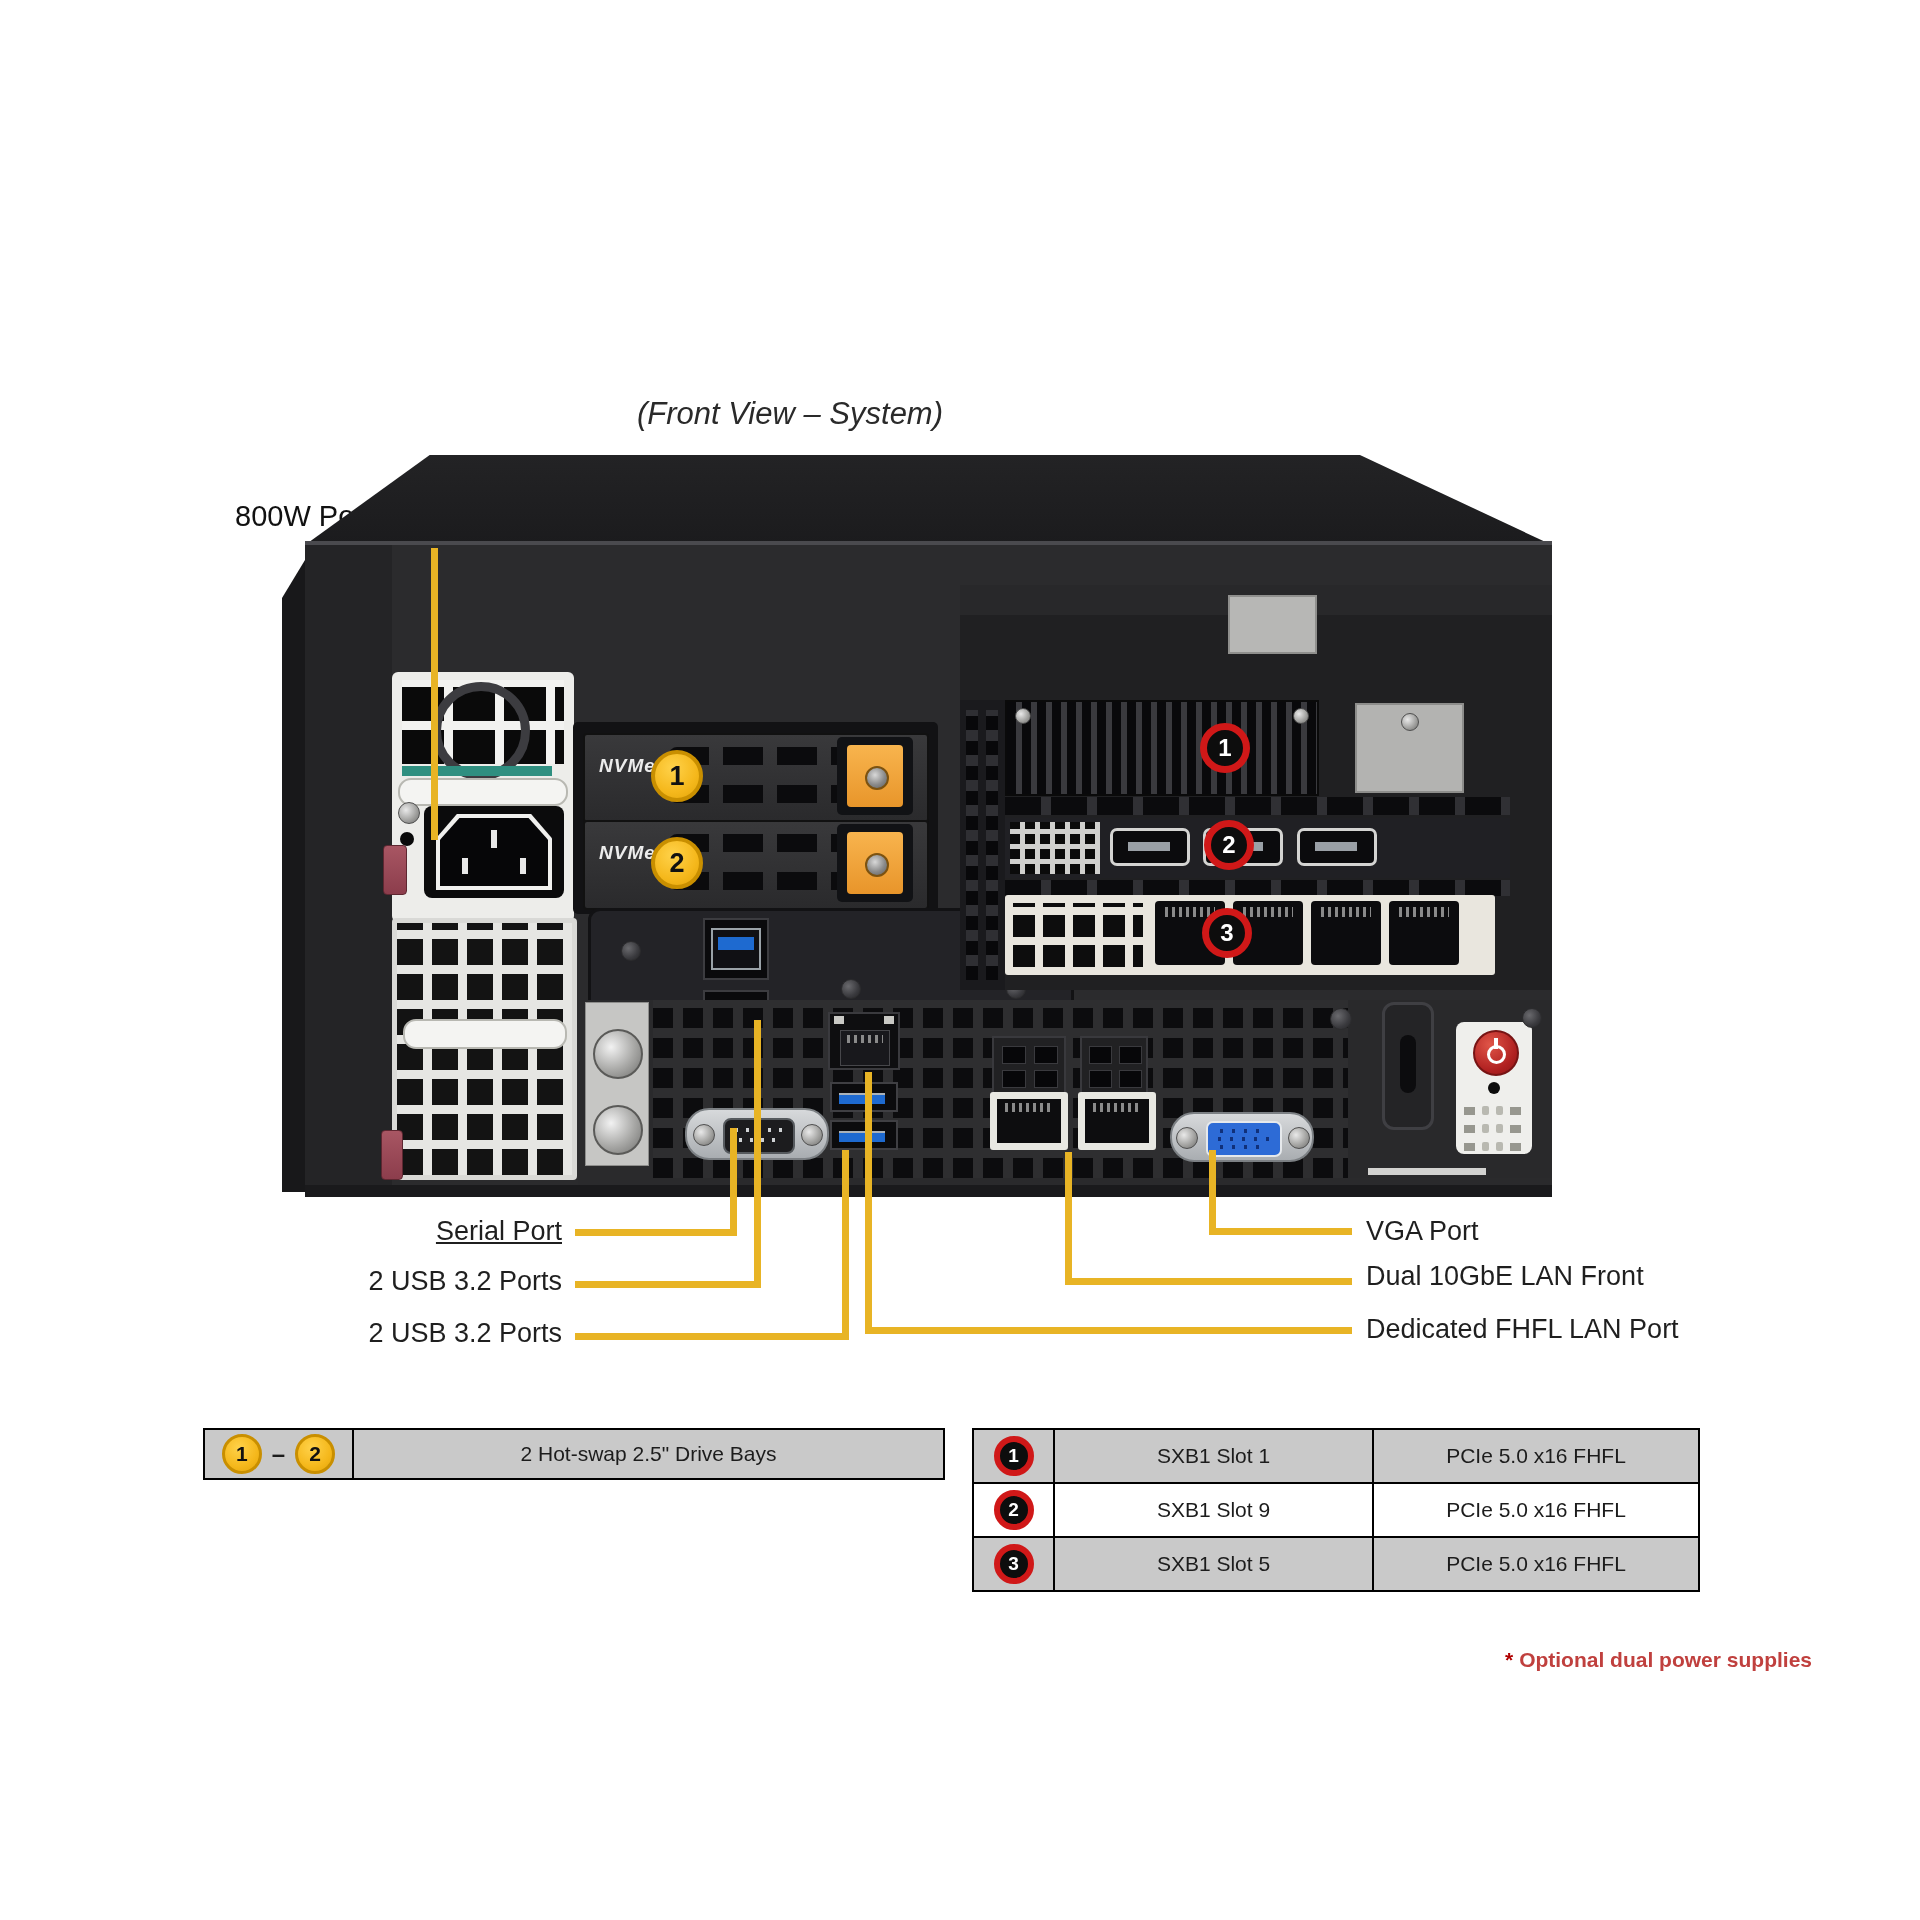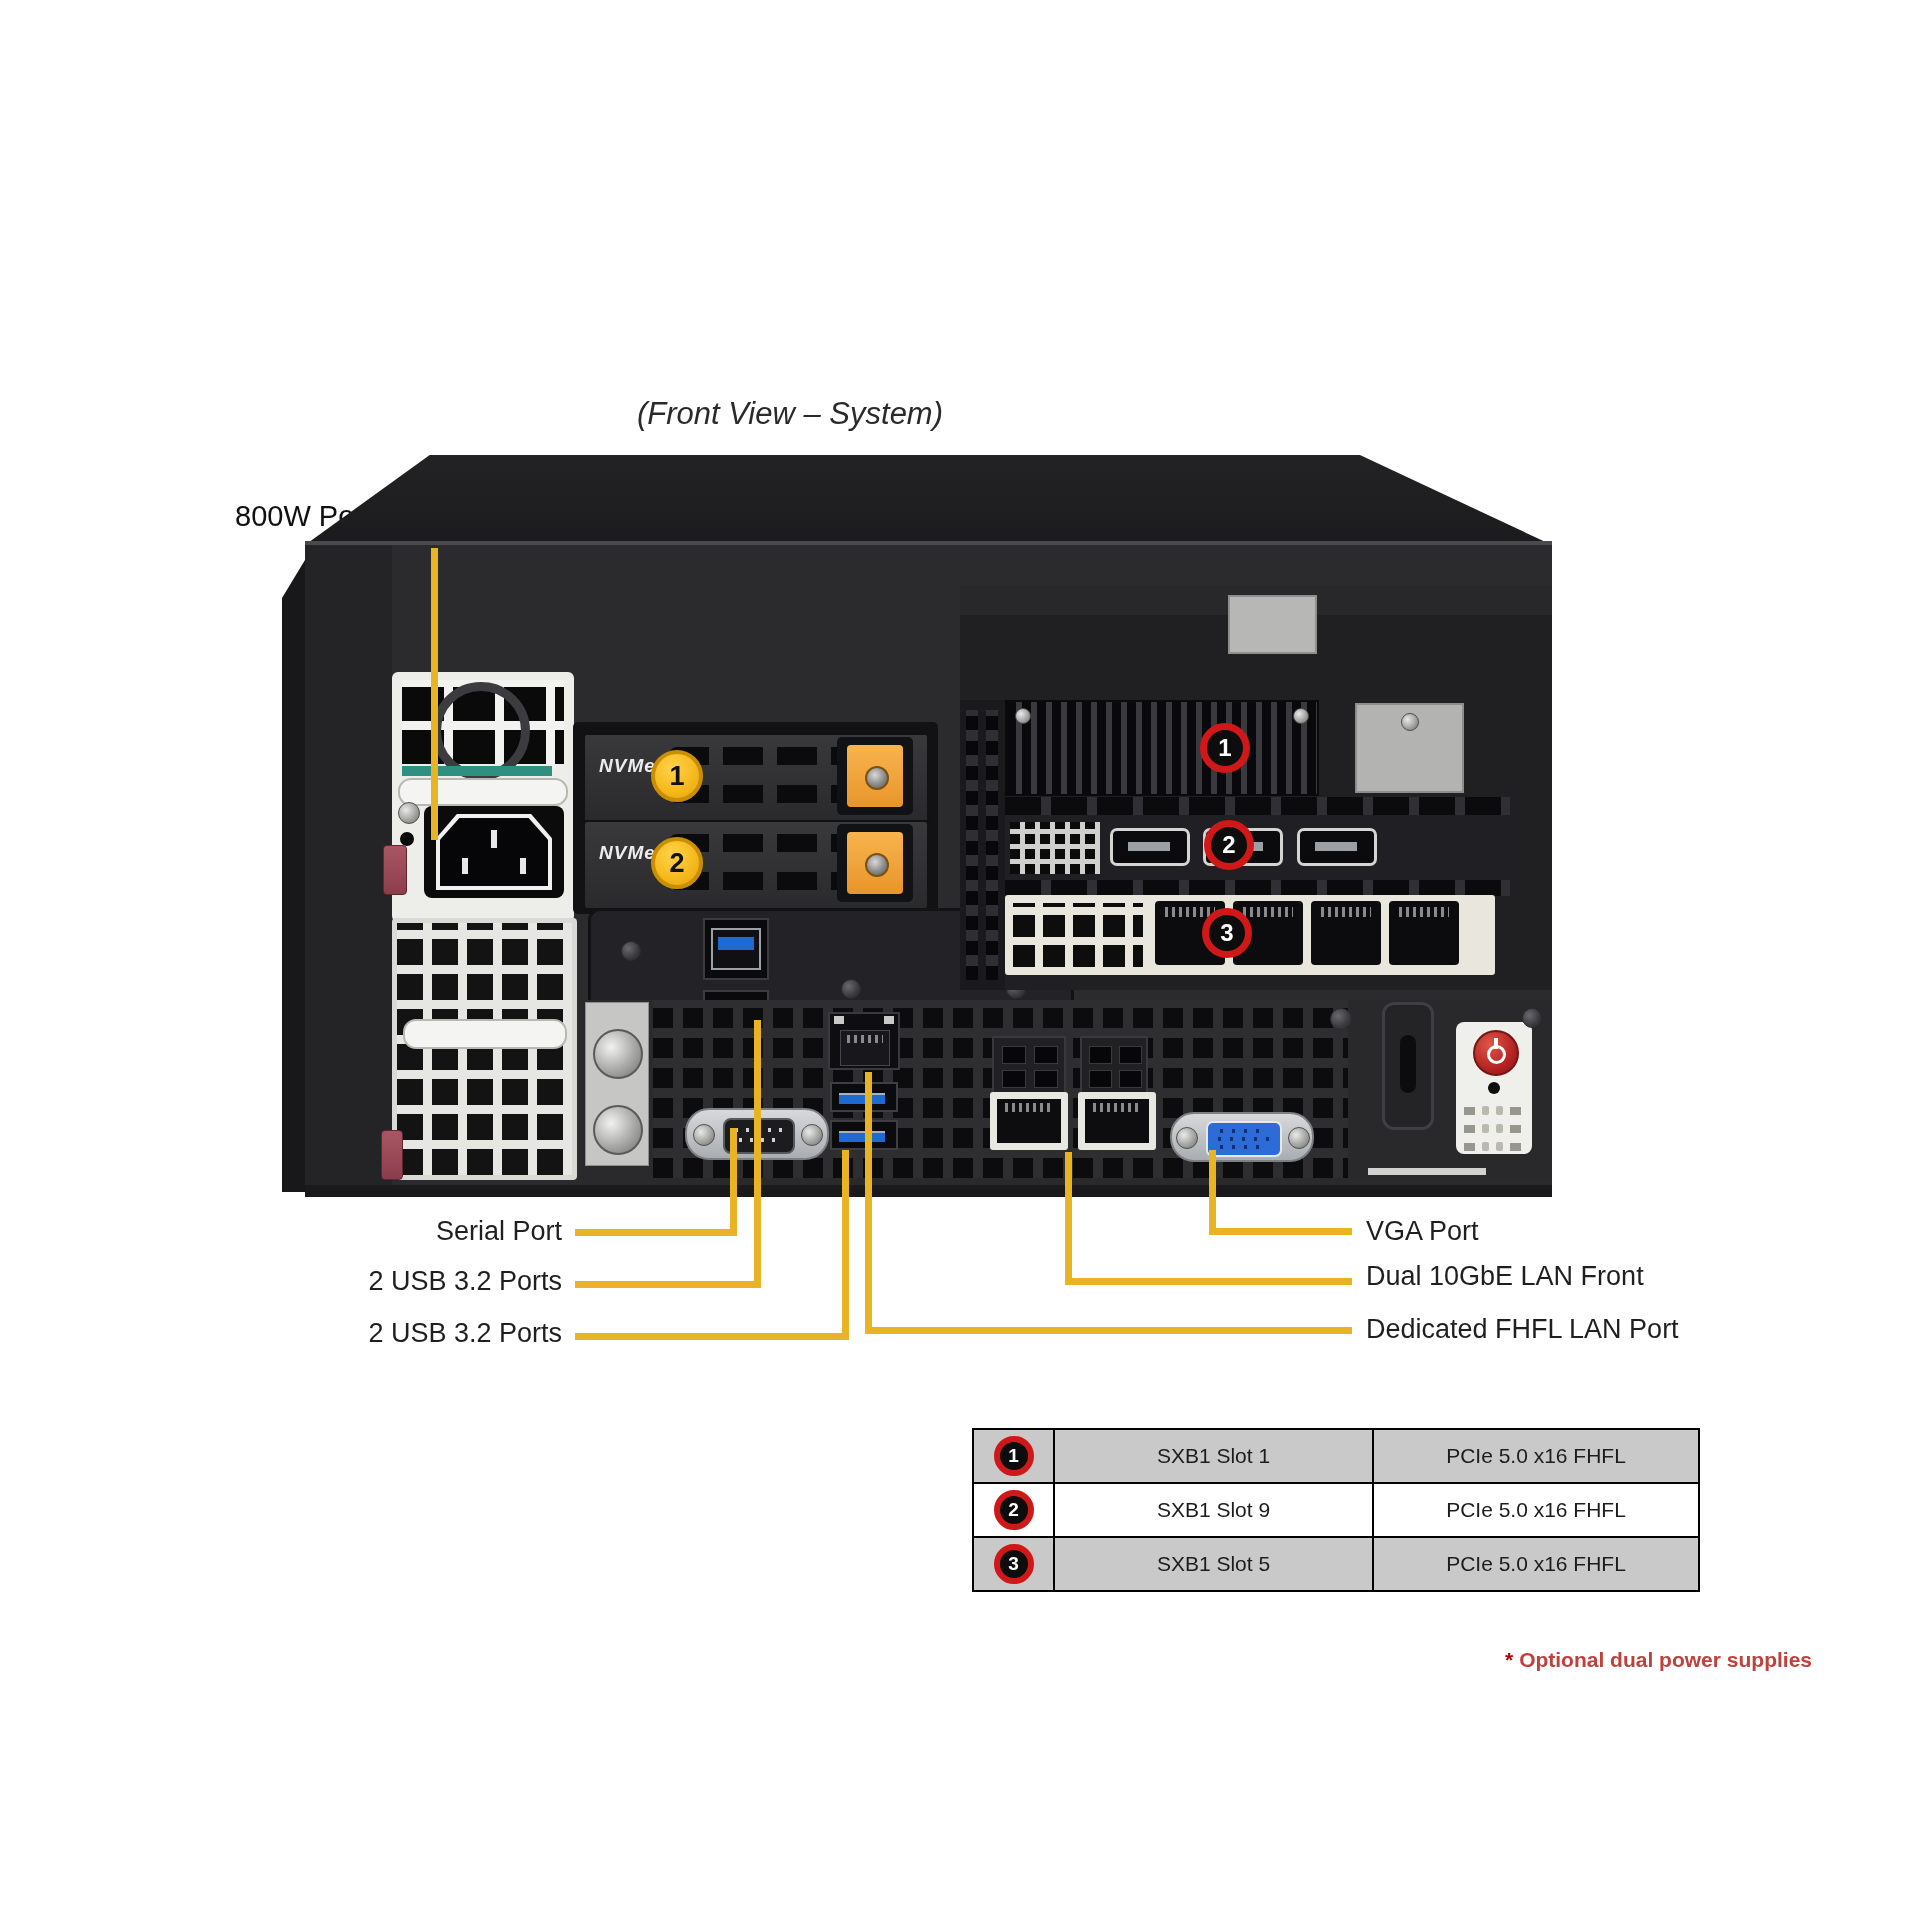--- a/index.html
+++ b/index.html
@@ -335,33 +335,39 @@
 <div class="cline" style="left:754px;top:1020px;width:7px;height:268px;"></div>
 <div class="cline" style="left:575px;top:1333px;width:274px;height:7px;"></div>
 <div class="cline" style="left:842px;top:1150px;width:7px;height:190px;"></div>
 <div class="cline" style="left:865px;top:1072px;width:7px;height:262px;"></div>
 <div class="cline" style="left:865px;top:1327px;width:487px;height:7px;"></div>
 <div class="cline" style="left:1065px;top:1152px;width:7px;height:133px;"></div>
 <div class="cline" style="left:1065px;top:1278px;width:287px;height:7px;"></div>
 <div class="cline" style="left:1209px;top:1150px;width:7px;height:85px;"></div>
 <div class="cline" style="left:1209px;top:1228px;width:143px;height:7px;"></div>
 
-<div class="abs lbl lbl-r" style="left:272px;top:1216px;width:290px;">Serial Port</div>
+<div class="abs lbl lbl-r" style="left:272px;top:1216px;width:290px;text-decoration:underline;">Serial Port</div>
 <div class="abs lbl lbl-r" style="left:272px;top:1266px;width:290px;">2 USB 3.2 Ports</div>
 <div class="abs lbl lbl-r" style="left:272px;top:1318px;width:290px;">2 USB 3.2 Ports</div>
 <div class="abs lbl" style="left:1366px;top:1216px;width:440px;">VGA Port</div>
 <div class="abs lbl" style="left:1366px;top:1261px;width:440px;">Dual 10GbE LAN Front</div>
 <div class="abs lbl" style="left:1366px;top:1314px;width:440px;">Dedicated FHFL LAN Port</div>
 
 <table class="spec" style="left:203px;top:1428px;width:740px;">
   <colgroup>
       <col style="width:149px">
       <col style="width:591px">
     </colgroup>
   <tbody>
+  <tr class="gray" style="height:50px;">
+    <td>
+      <span class="tbl-badge-gold">1</span><span class="range-dash">–</span><span class="tbl-badge-gold">2</span>
+    </td>
+    <td>2 Hot-swap 2.5" Drive Bays</td>
+  </tr>
 </tbody>
   </table>
 
 <table class="spec" style="left:972px;top:1428px;width:726px;">
   <colgroup>
       <col style="width:81px">
       <col style="width:319px">
       <col style="width:326px">
     </colgroup>
   <tbody>

